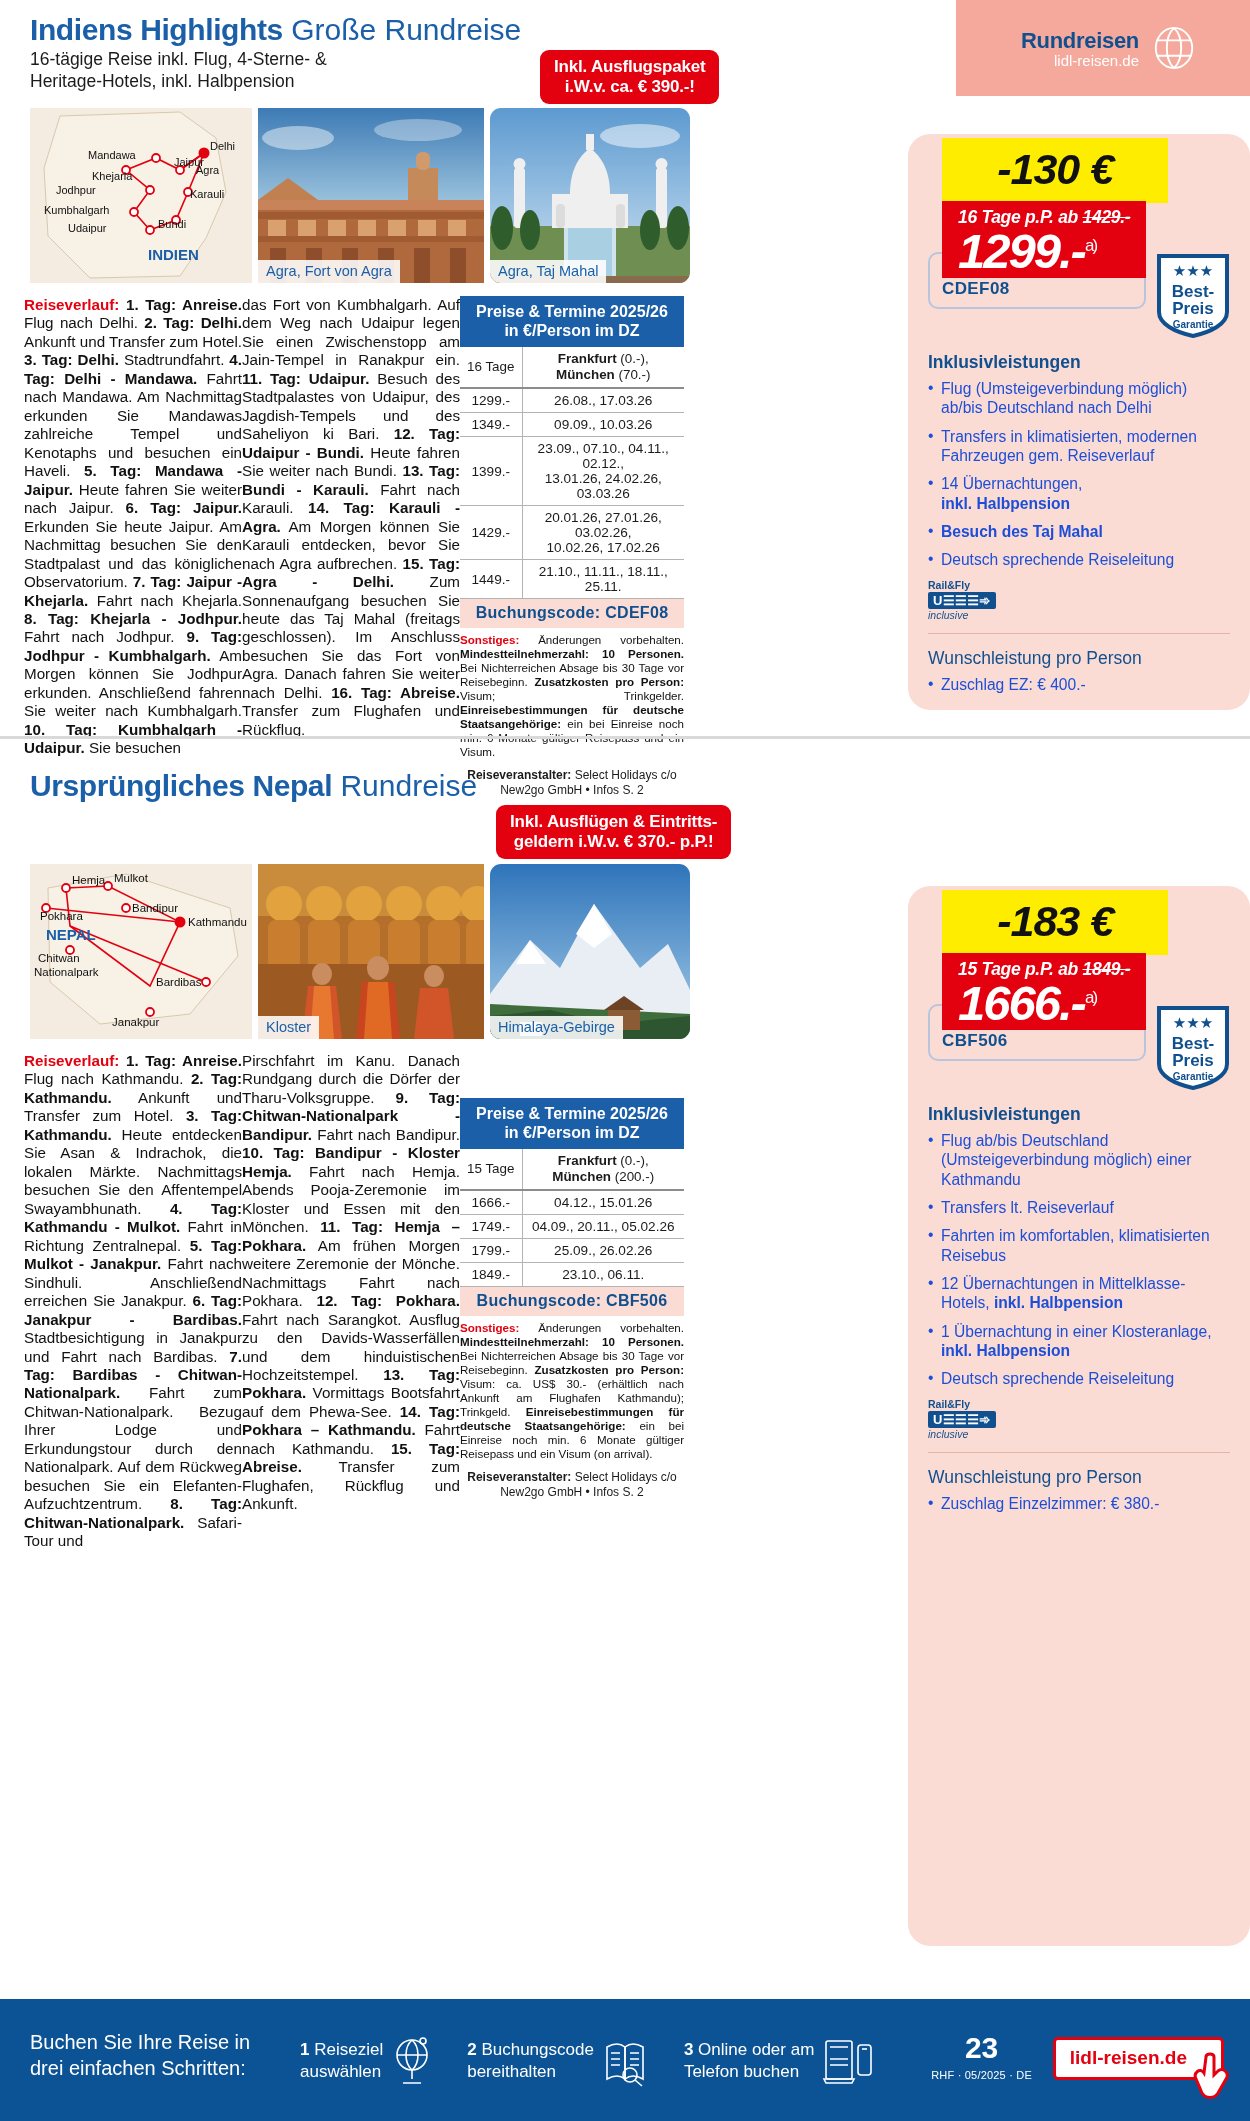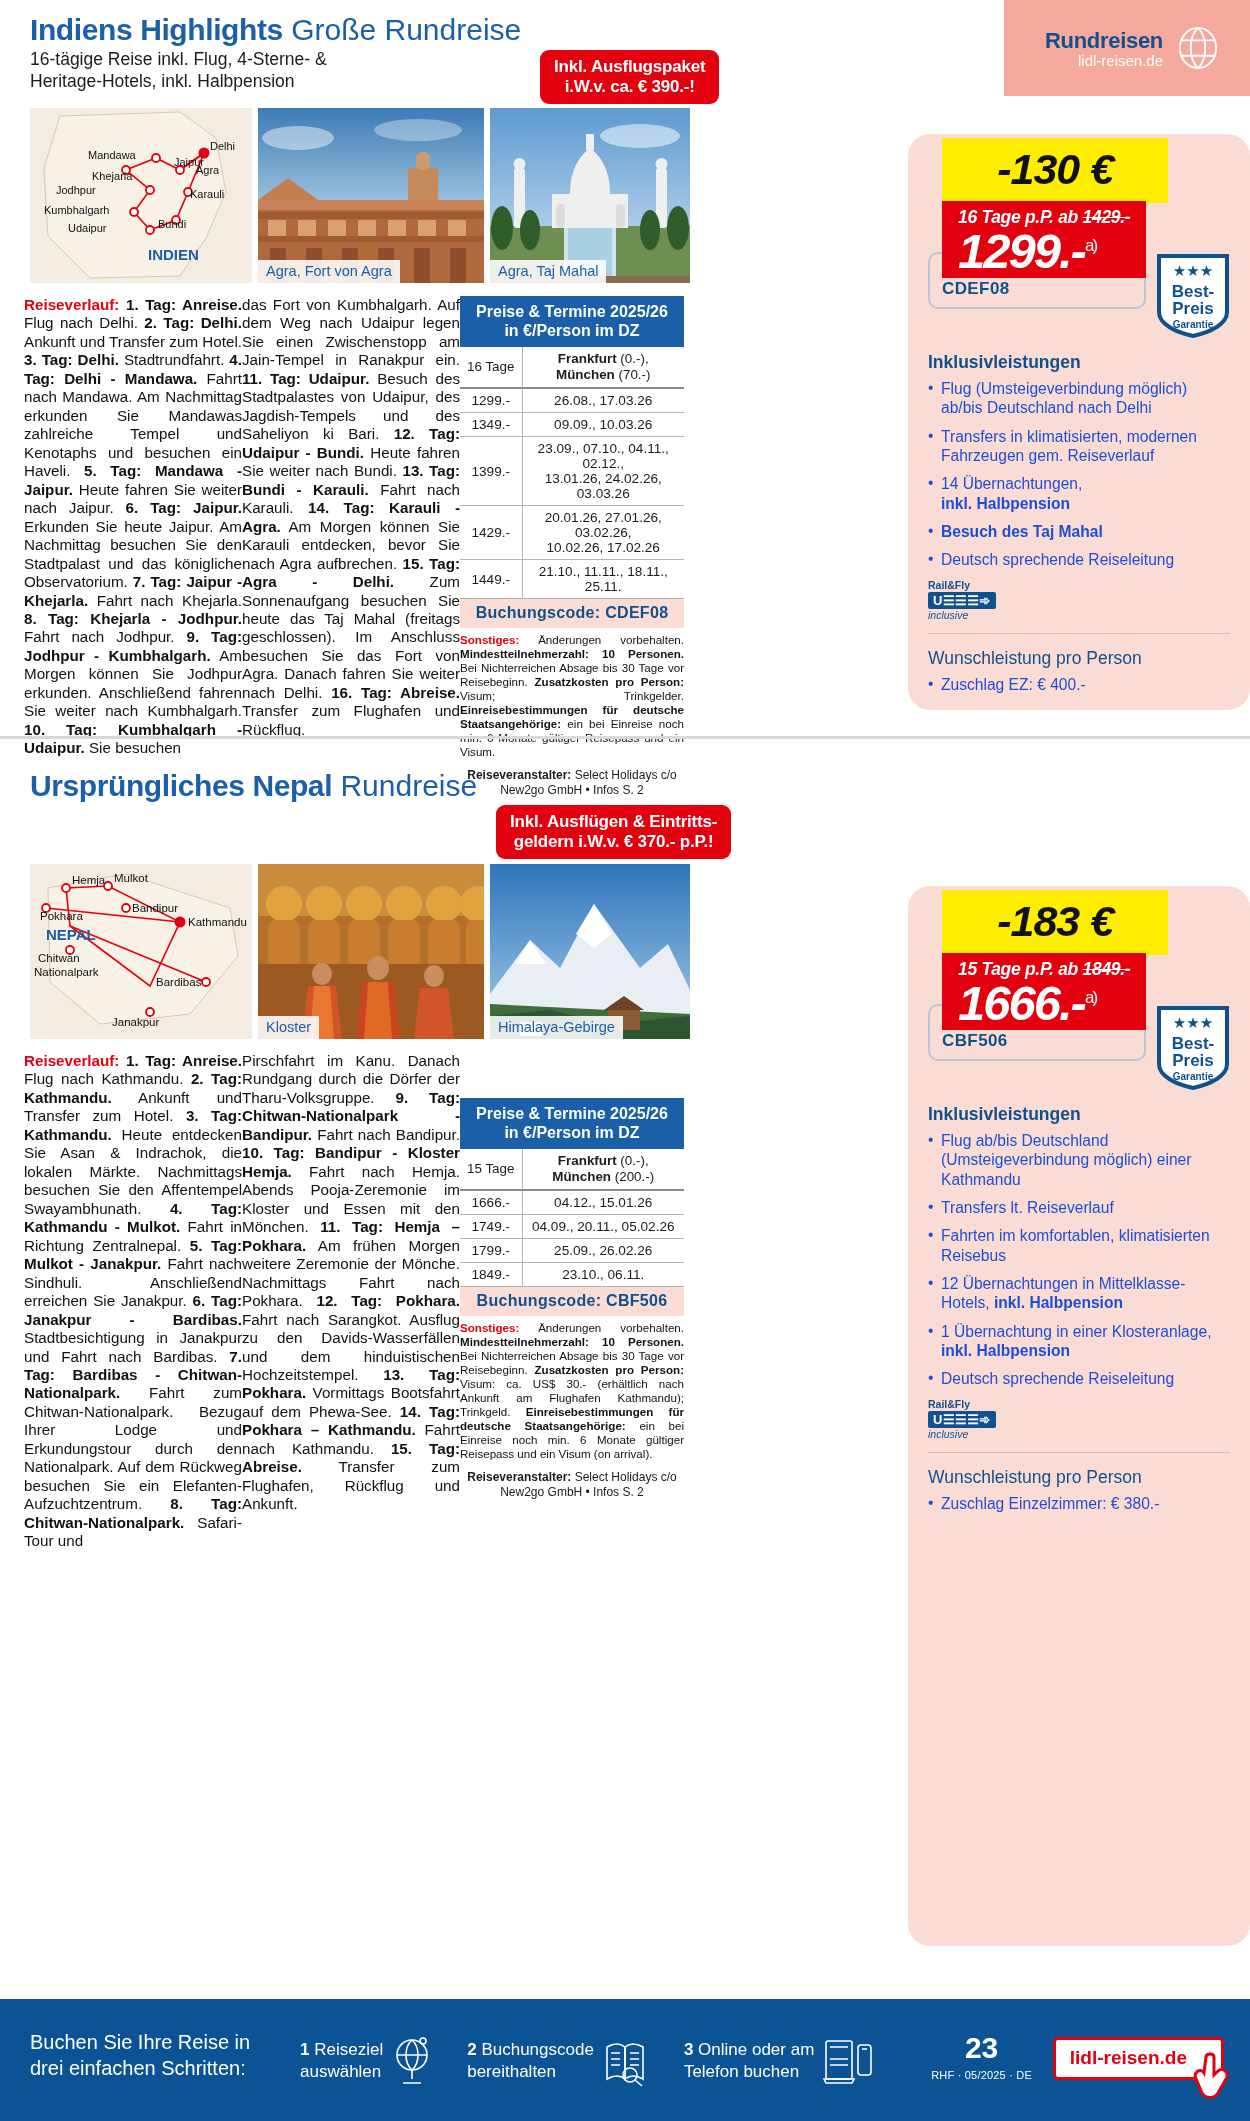--- a/index.html
+++ b/index.html
@@ -14,39 +14,39 @@
   
   .offer { position: relative; }
 
   
   .hdr-band { position: relative; height: 104px; }
   .hdr-text { position: absolute; left: 30px; top: 14px; }
   .title { font-size: 30px; line-height: 1.06; color: #1b5fa8; font-weight: 400; }
   .title b { font-weight: 700; color: #1b5fa8; letter-spacing: -0.4px; }
   .subtitle { margin-top: 3px; font-size: 17.5px; line-height: 1.25; color: #1b1b1b; font-weight: 400; }
 
-  .brand-box { position: absolute; right: 0; top: 0; width: 246px; height: 96px; background: #f4a99c; margin-left: 21px; }
+  .brand-box { position: absolute; right: 0; top: 0; width: 294px; height: 96px; background: #f4a99c; margin-left: 21px; }
   .brand-inner { display:flex; align-items:center; justify-content:center; gap: 12px; height: 100%; padding-left: 12px;}
   .brand-words { text-align: right; }
   .brand-1 { font-size: 22px; font-weight: 700; color: #11508f; letter-spacing: -.3px; }
   .brand-2 { font-size: 15px; color: #fff; margin-top: -2px; }
   .globe { width: 46px; height: 46px; }
 
   .incl-badge {
     position: absolute; border-radius: 9px; background: #e3000f; color:#fff;
     font-weight: 700; text-align: center; padding: 7px 14px 8px;
     font-size: 17px; line-height: 1.16; letter-spacing: -0.2px;
   }
 
   
   .media { position: relative; display: flex; gap: 6px; padding: 0 0 0 30px; }
   .map-box { position: relative; width: 222px; height: 175px; background: #737373; overflow: hidden; }
   .photo { position: relative; height: 175px; overflow: hidden; }
   .photo.p1 { width: 226px; }
-  .photo.p2 { width: 200px; }
+  .photo.p2 { width: 200px; border-radius: 11px; }
   .caption {
     position: absolute; left: 0; bottom: 0; background: rgba(255,255,255,.88);
     color: #1b5fa8; font-size: 14.5px; padding: 3px 8px 4px 8px;
   }
 
   
   .pricetag { position: absolute; z-index: 30; }
   .yellow {
     background: #ffed00; color: #111; font-weight: 800; font-style: italic;
     font-size: 43px; line-height: 1; text-align: center; padding: 10px 16px 12px;

